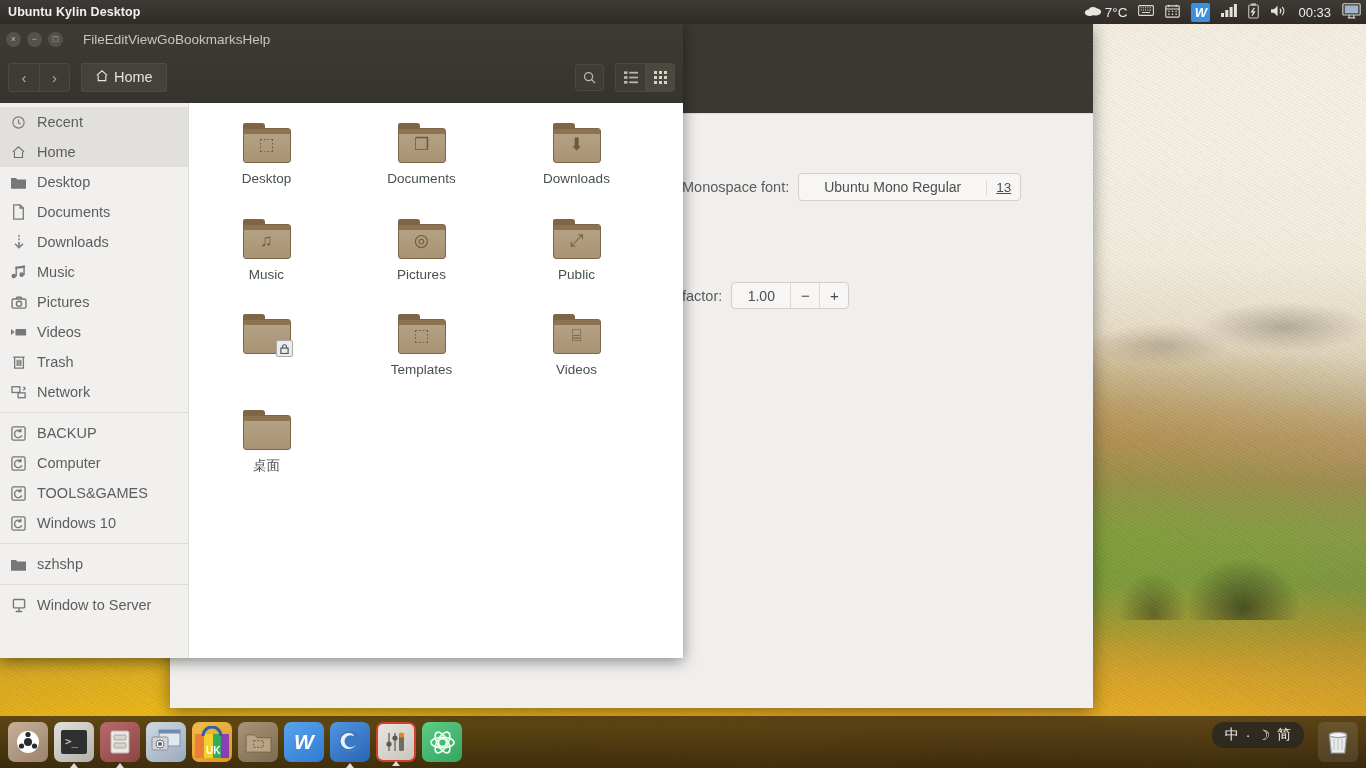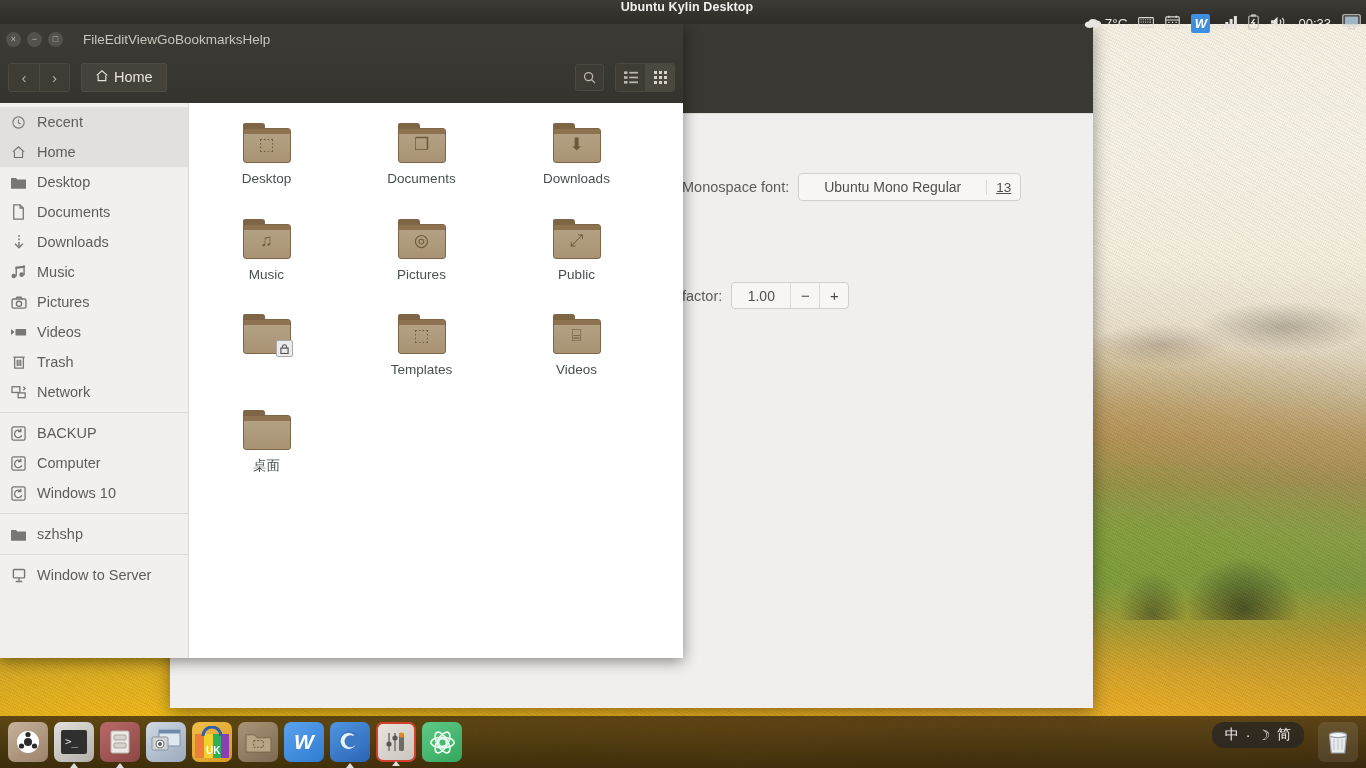--- a/index.html
+++ b/index.html
@@ -55,21 +55,21 @@
     background:
       radial-gradient(ellipse 45% 30% at 70% 60%, rgba(120,110,95,.45), rgba(120,110,95,0) 70%),
       radial-gradient(ellipse 35% 25% at 25% 75%, rgba(135,120,100,.4), rgba(135,120,100,0) 72%);
     pointer-events:none;
   }
 
   
   #top-panel {
     position:absolute; left:0; top:0; width:1366px; height:24px;
     background:linear-gradient(to bottom,#3e3b37,#2f2c28);
-    display:flex; align-items:center; z-index:60;flex-direction:column;
+    display:flex; align-items:center; z-index:60;
   }
   #top-panel .title {
     color:#f2f0ee; font-size:12.5px; font-weight:bold;
     padding-left:8px; letter-spacing:.1px;
   }
   #tray { margin-left:auto; display:flex; align-items:center; gap:11px; padding-right:5px; }
   #tray .tray-item { display:flex; align-items:center; color:#eceae8; font-size:13px; }
   #tray .temp { font-size:13.5px; margin-left:3px; }
   .ico { display:inline-block; line-height:1; }
 
@@ -447,20 +447,30 @@
       </div>
       <div class="side-item">
         <span class="side-icon">
           <svg width="15" height="15" viewBox="0 0 16 16" fill="none" stroke="#777" stroke-width="1.4">
               <rect x="1" y="1" width="14" height="14" rx="1.5"></rect>
               <path d="M10.5 5.5 a4 4 0 1 0 1 4.5"></path>
               <path d="M10.5 3 v3 h-3"></path>
             </svg>
         </span>
         <span>Computer</span>
+      </div>
+      <div class="side-item">
+        <span class="side-icon">
+          <svg width="15" height="15" viewBox="0 0 16 16" fill="none" stroke="#777" stroke-width="1.4">
+              <rect x="1" y="1" width="14" height="14" rx="1.5"></rect>
+              <path d="M10.5 5.5 a4 4 0 1 0 1 4.5"></path>
+              <path d="M10.5 3 v3 h-3"></path>
+            </svg>
+        </span>
+        <span>TOOLS&amp;GAMES</span>
       </div>
       <div class="side-item">
         <span class="side-icon">
           <svg width="15" height="15" viewBox="0 0 16 16" fill="none" stroke="#777" stroke-width="1.4">
               <rect x="1" y="1" width="14" height="14" rx="1.5"></rect>
               <path d="M10.5 5.5 a4 4 0 1 0 1 4.5"></path>
               <path d="M10.5 3 v3 h-3"></path>
             </svg>
         </span>
         <span>Windows 10</span>

